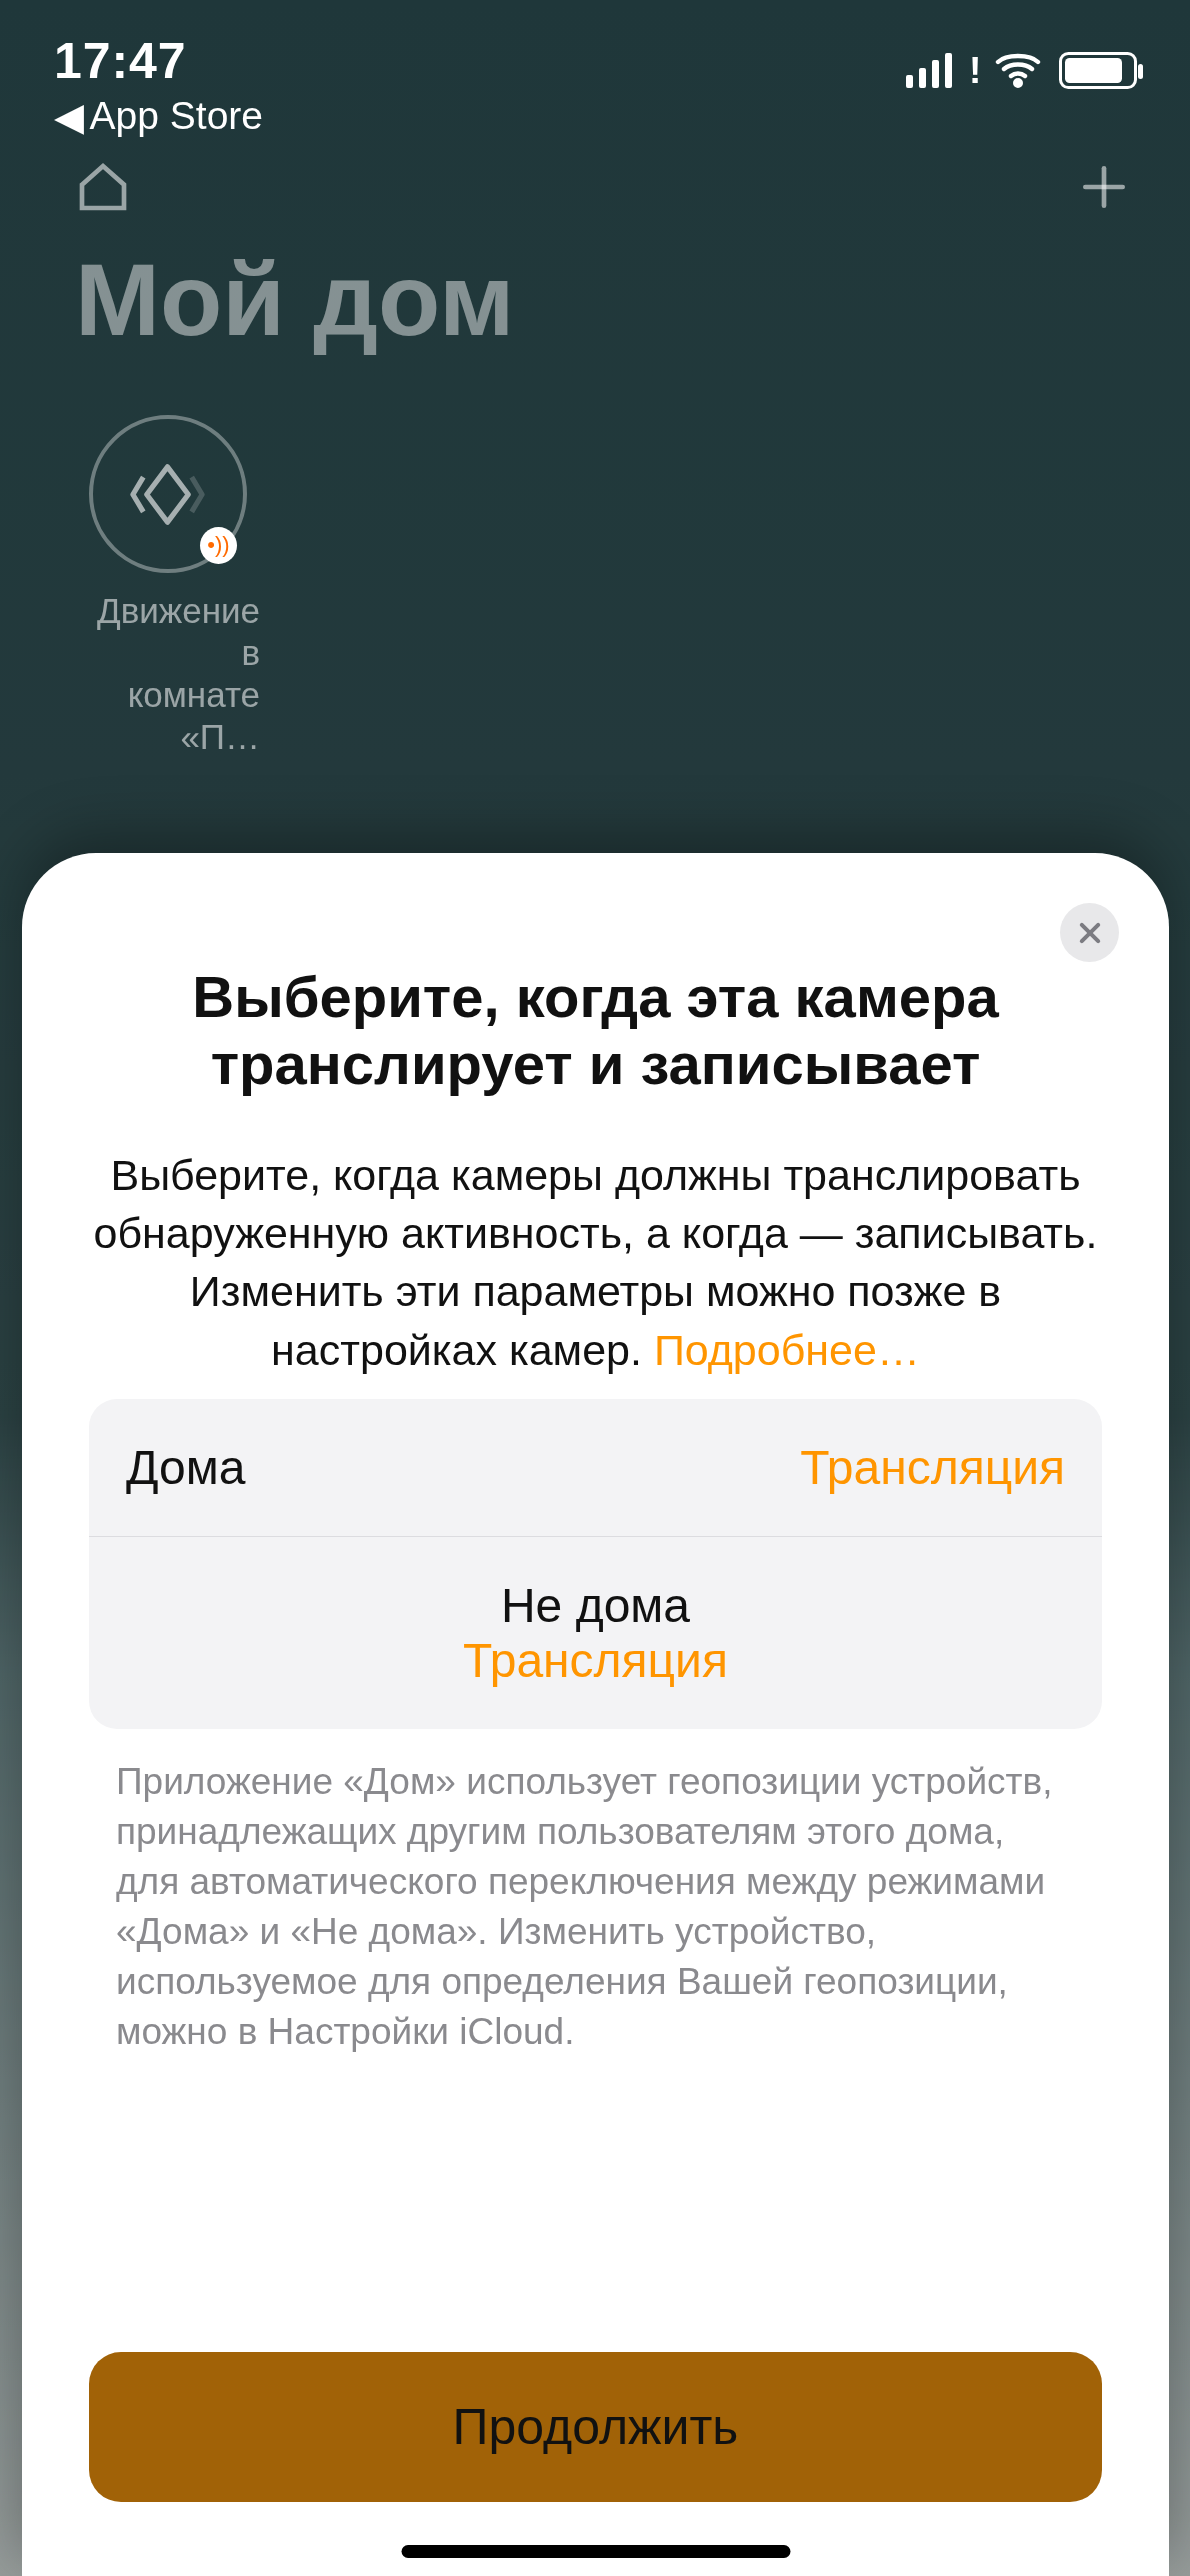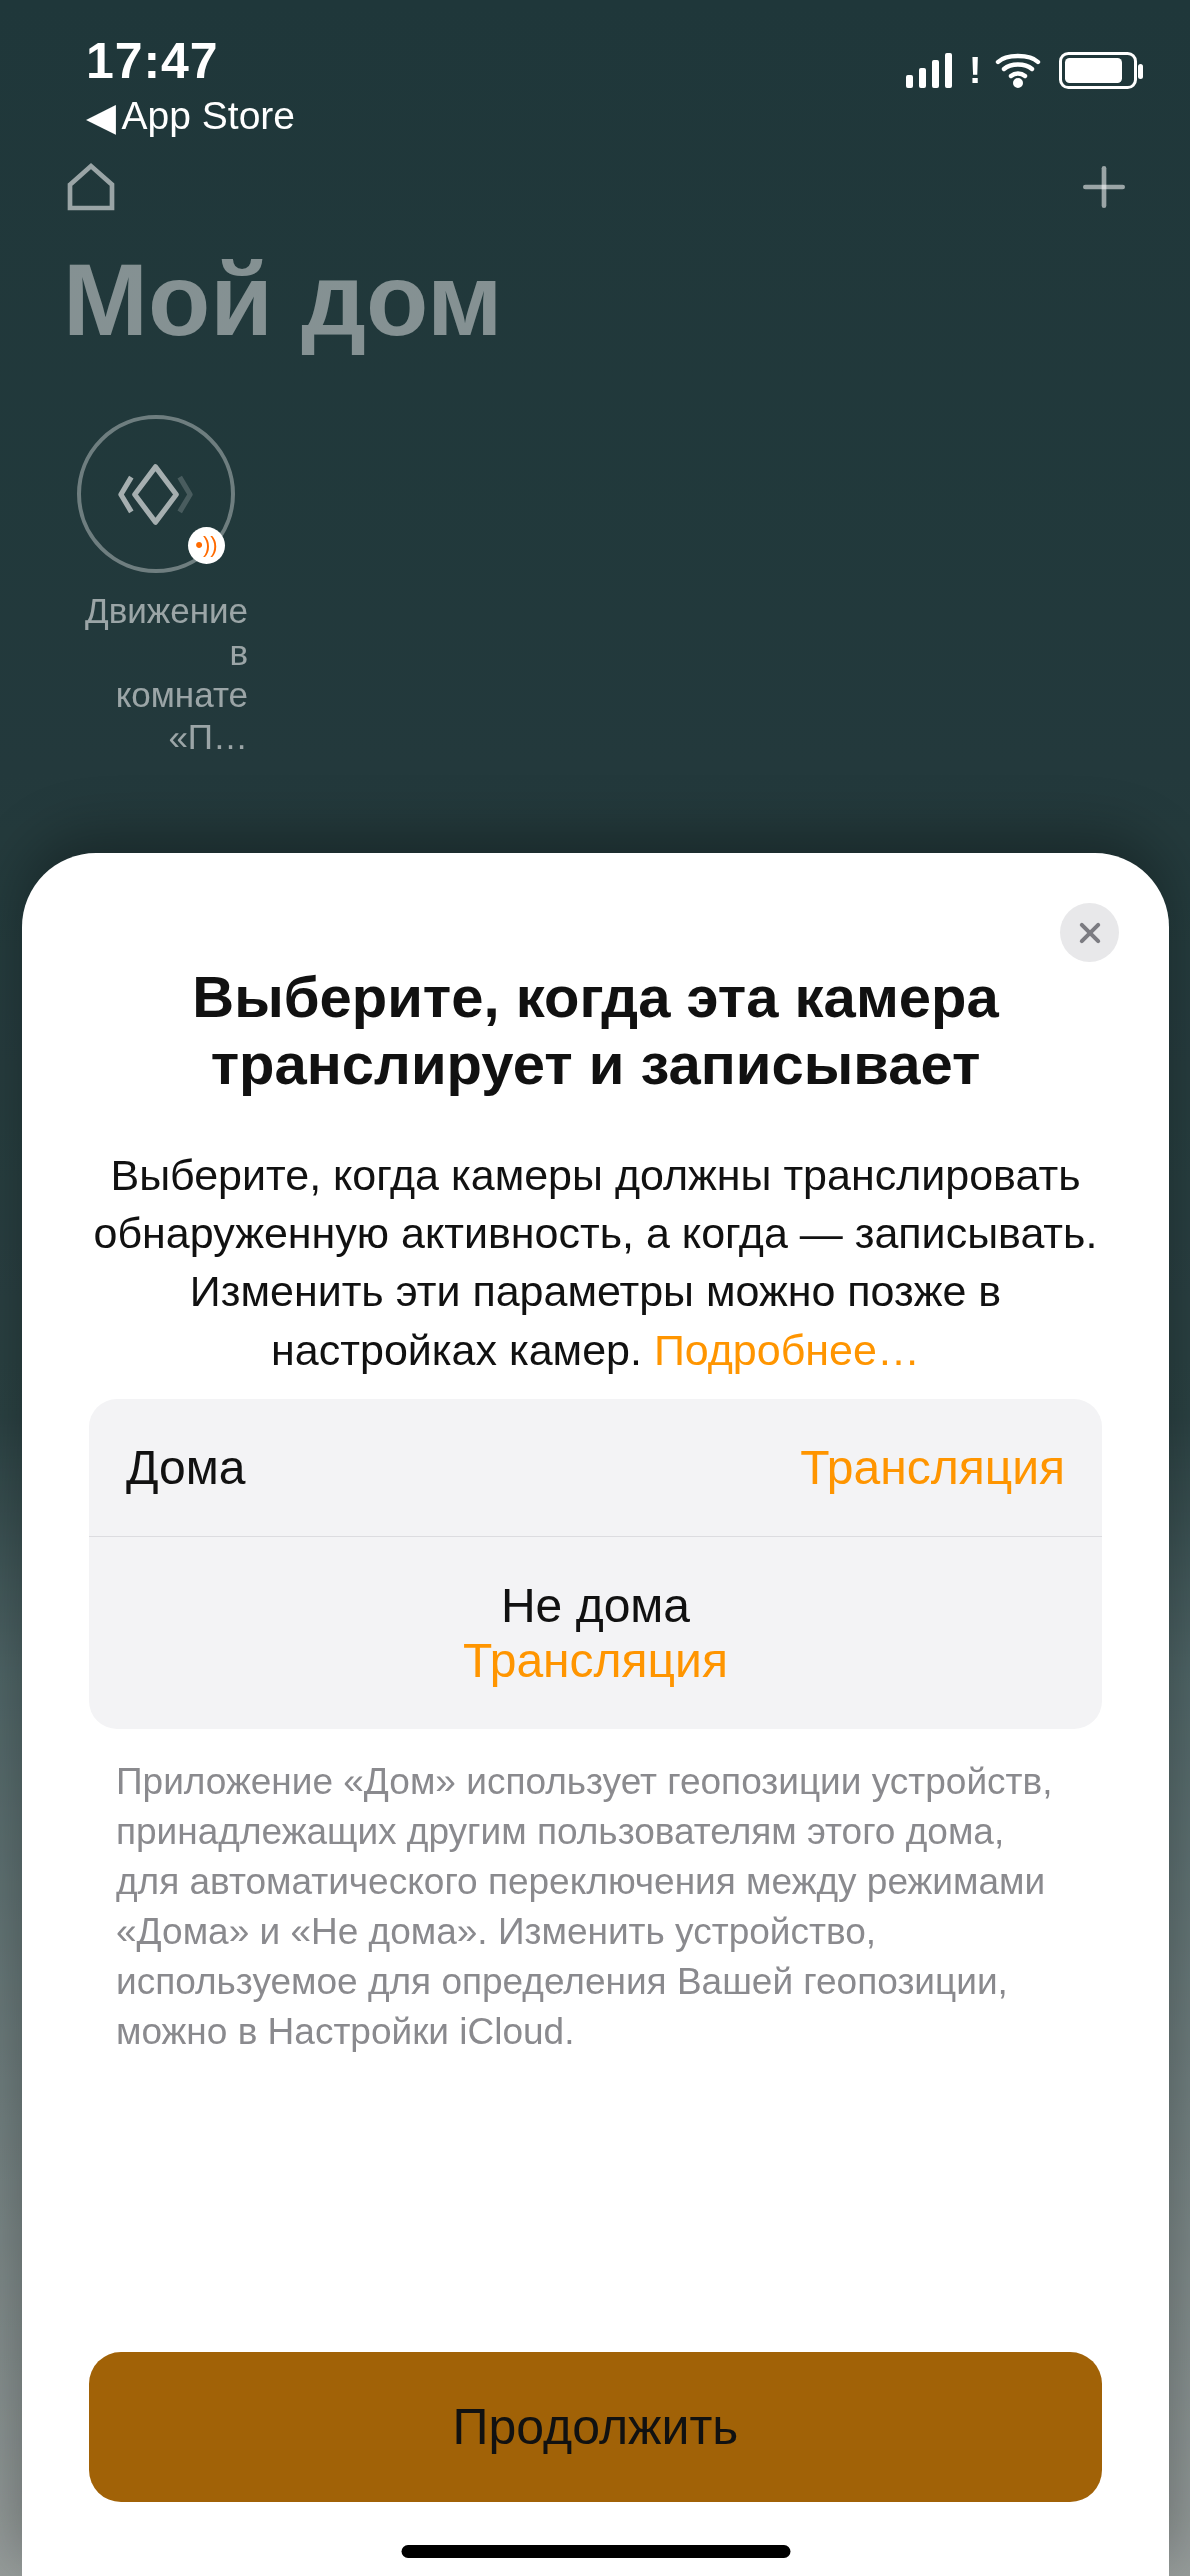--- a/index.html
+++ b/index.html
@@ -24,21 +24,21 @@
   .status-bar {
     position: absolute;
     top: 0; left: 0; right: 0;
     height: 130px;
     display: flex;
     justify-content: space-between;
     align-items: flex-start;
     padding: 32px 54px 0 54px;
     color: #fff;
   }
-  .status-left { display: flex; flex-direction: column; align-items: flex-start; margin-left: 32px; }
+  .status-left { display: flex; flex-direction: column; align-items: flex-start; }
   .status-time { font-size: 50px; font-weight: 600; letter-spacing: 0.9px;}
   .status-back { font-size: 39px; margin-top: 3.7px; display:flex; align-items:center; gap:5.6px;}
   .status-right { display: flex; align-items: center; gap: 16.7px; margin-top:13px;}
   .signal-bars {
     display: flex;
     gap: 5.6px;
     align-items: flex-end;
   }
   .signal-bars span {
     width: 7.4px;
@@ -62,21 +62,21 @@
     width:5.6px; height:15px; background:#fff; border-radius:2.8px;
   }
   .battery .fill {
     position:absolute; left:2.8px; top:2.8px; bottom:2.8px;
     width: 57px; background:#fff; border-radius:4.6px;
   }
 
   
   .home-content {
     position: absolute;
-    top: 148px; left: 4px; right: 0;
+    top: 148px; left: 16px; right: 0;
     padding: 0 59px;
     color: rgba(255,255,255,0.55);
   }
   .home-topbar {
     display: flex;
     justify-content: space-between;
     align-items:center;
     padding: 11px 0 18.5px;
   }
   .home-topbar svg { width: 56px; height: 56px; }

